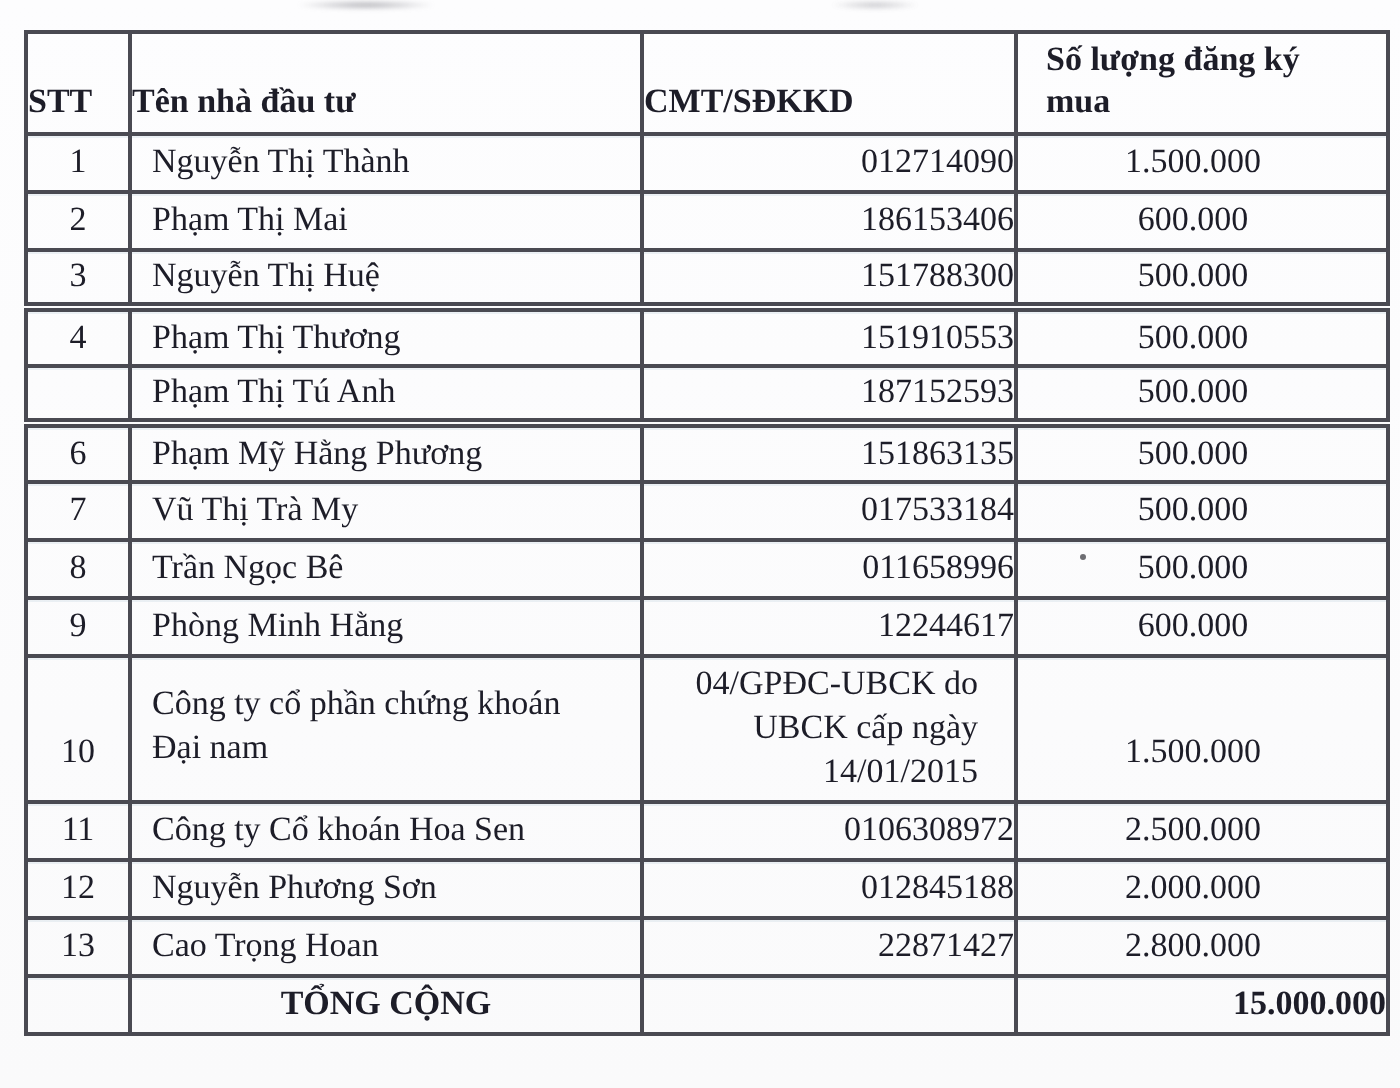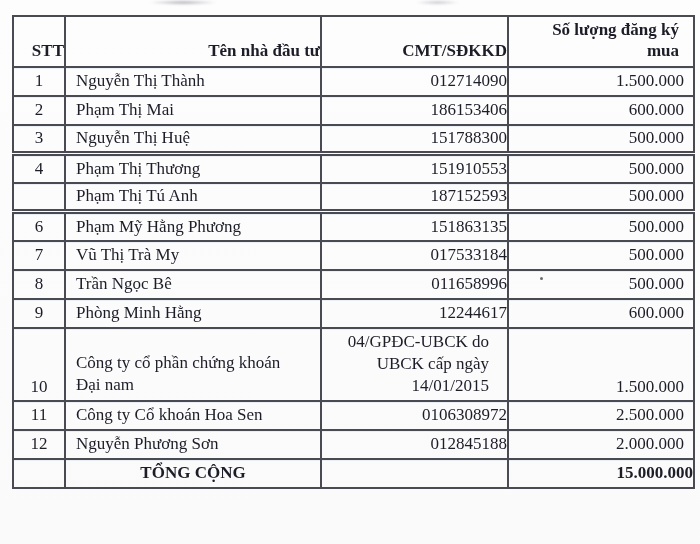--- a/index.html
+++ b/index.html
@@ -18,32 +18,32 @@
     position:absolute; left:12px; top:15px;
     width:681px; border-collapse:collapse;
     color:#1d1d28; table-layout:fixed;
   }
   th, td {
     border:2px solid #4a4a52;
     font-size:17px; padding:0;
     overflow:hidden;
   }
   thead th {
-    font-weight:bold; text-align:right; vertical-align:bottom;
+    font-weight:bold; text-align:left; vertical-align:bottom;
     height:46px; line-height:1.25; padding-bottom:4px;
   }
   th.qty-h { padding:2px 14px 4px 14px; }
   tbody tr { height:29px; }
   td.stt  { text-align:center; }
   td.name { text-align:left; padding-left:10px;margin-left:12px; }
   td.id   { text-align:right; }
-  td.qty  { text-align:right; padding-right:9px;margin-left:19px; }
+  td.qty  { text-align:center; padding-right:9px;margin-left:19px; }
   tr.dbl td { border-top:5px double #4a4a52; }
   tr.tall { height:73px; }
-  tr.tall td { vertical-align:bottom; padding-bottom:3px; }
+  tr.tall td { vertical-align:bottom; padding-bottom:14px; }
   tr.tall td.name { padding-right:20px; line-height:1.3; }
   tr.tall td.id { padding:2px 18px 2px 18px; line-height:1.3; }
   tr.total-row { height:29px; }
   tr.total-row td { font-weight:bold; }
   tr.total-row td.label { text-align:center; }
   tr.total-row td.qty-total { text-align:right; font-size:17px; }
   
   .smudge {
     position:absolute; height:5px; border-radius:50%;
     background:radial-gradient(ellipse at center, rgba(120,120,128,0.55), rgba(120,120,128,0) 70%);
@@ -148,20 +148,26 @@
         <td class="name">Công ty Cổ khoán Hoa Sen</td>
         <td class="id">0106308972</td>
         <td class="qty">2.500.000</td>
       </tr>
       <tr>
         <td class="stt">12</td>
         <td class="name">Nguyễn Phương Sơn</td>
         <td class="id">012845188</td>
         <td class="qty">2.000.000</td>
       </tr>
+      <tr>
+        <td class="stt">13</td>
+        <td class="name">Cao Trọng Hoan</td>
+        <td class="id">22871427</td>
+        <td class="qty">2.800.000</td>
+      </tr>
       <tr class="total-row">
         <td class="stt"></td>
         <td class="label">TỔNG CỘNG</td>
         <td class="id"></td>
         <td class="qty-total">15.000.000</td>
       </tr>
     </tbody>
   </table>
 </div>
 

